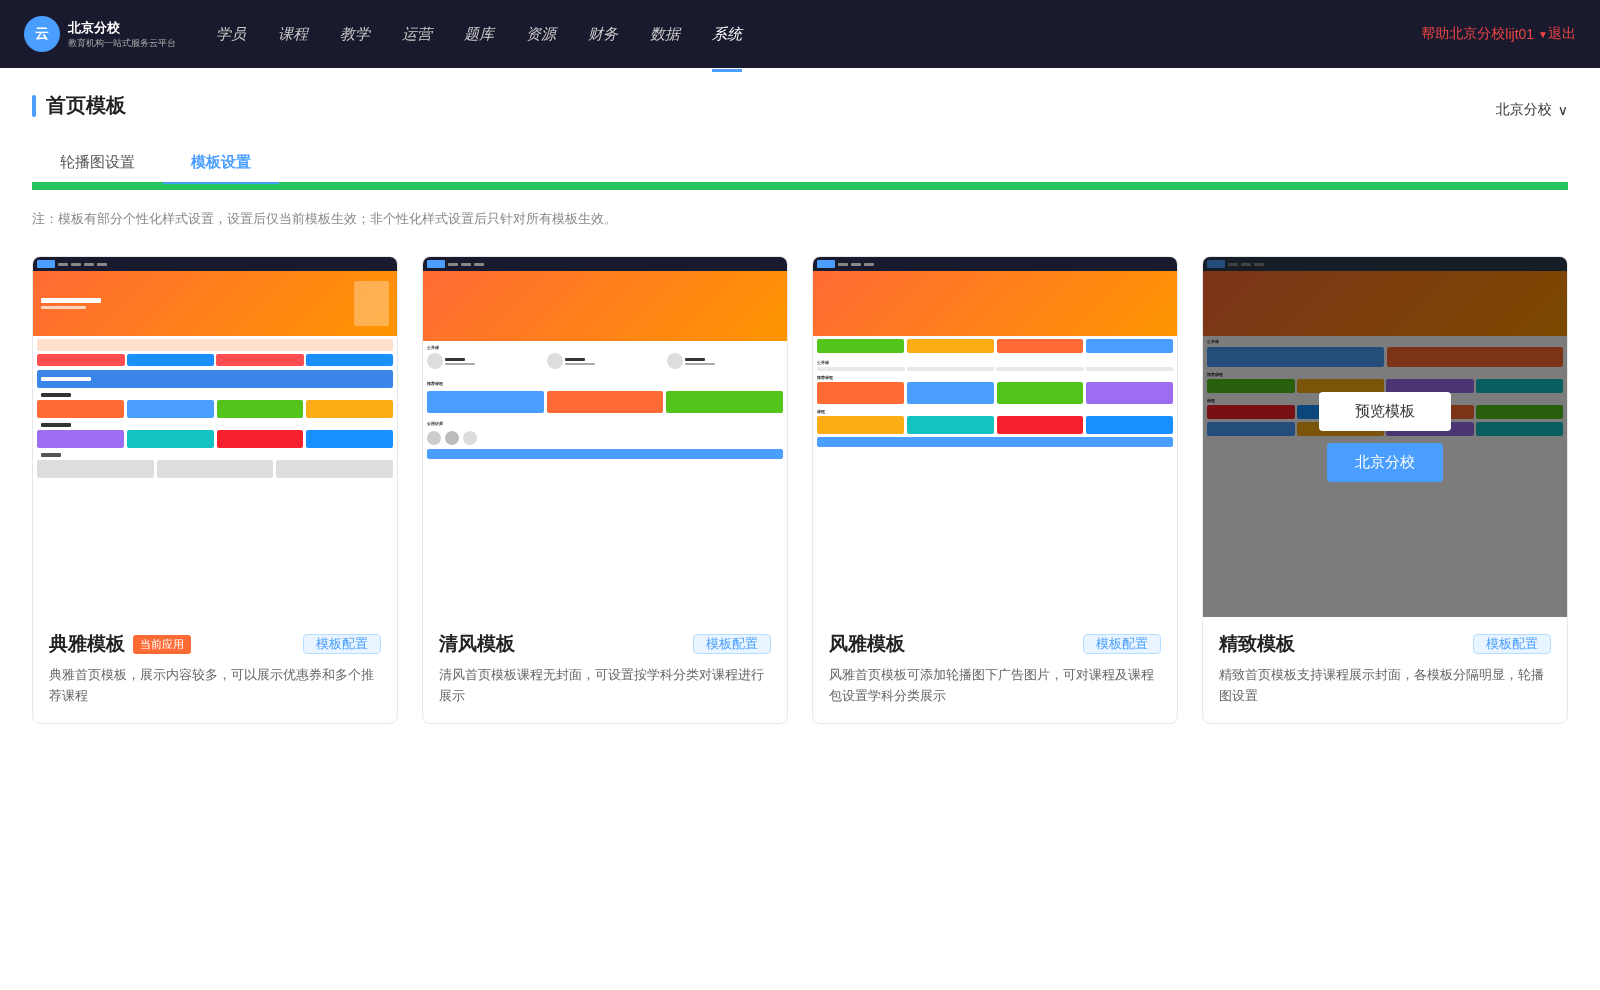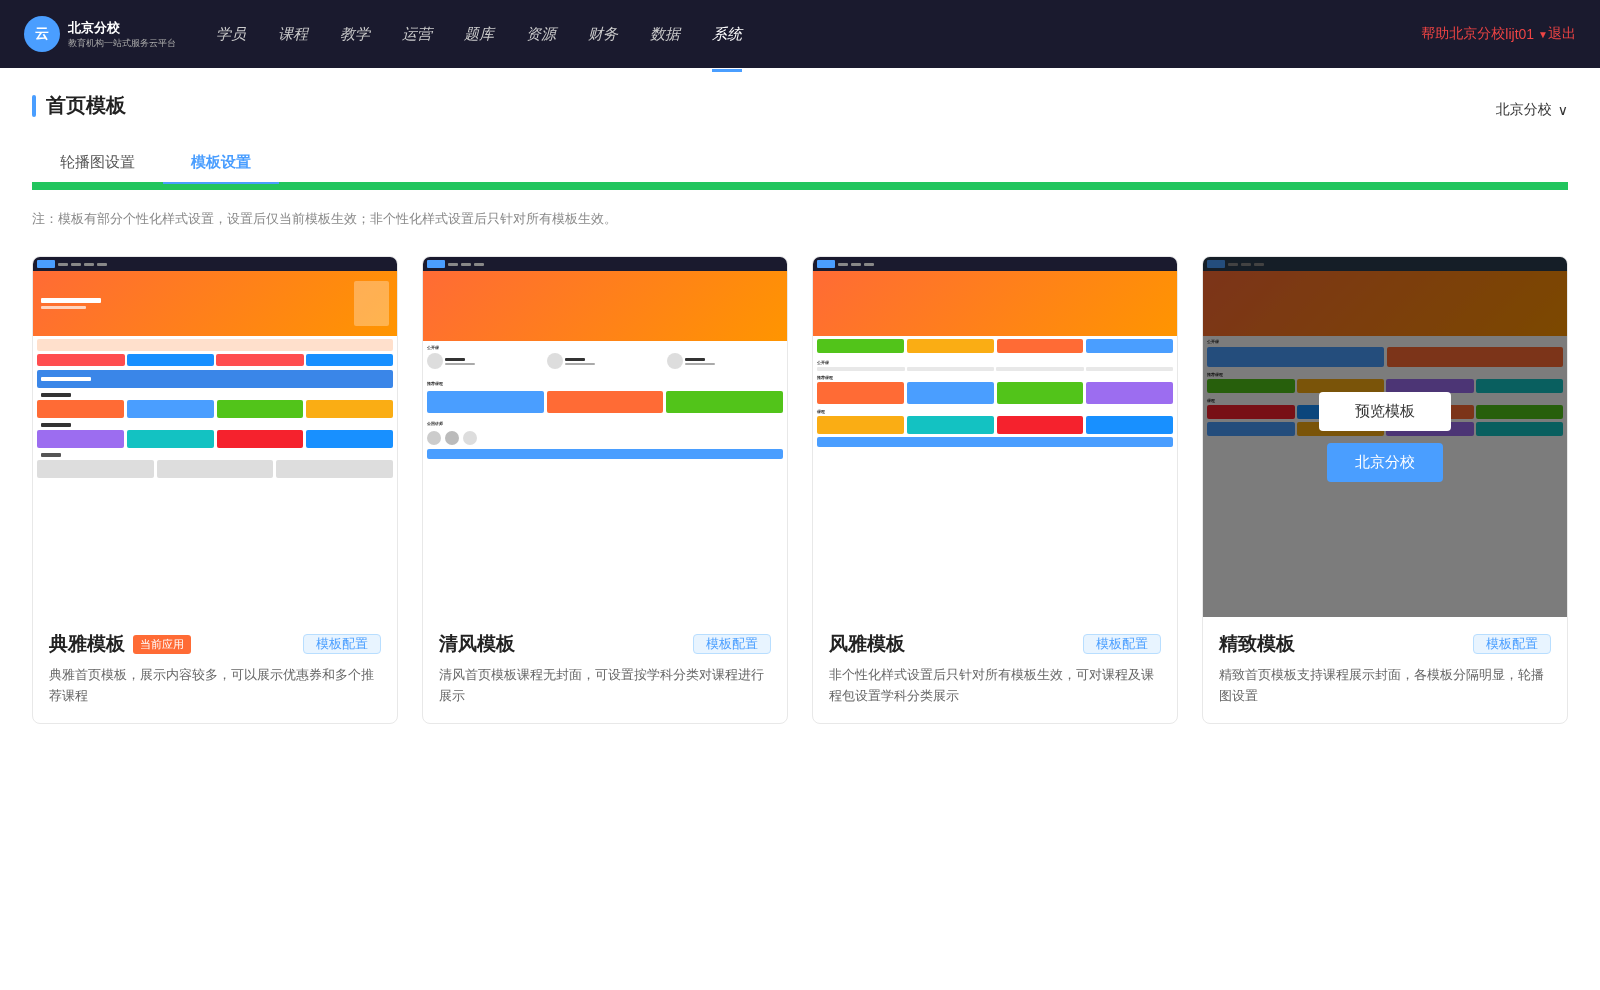--- a/index.html
+++ b/index.html
@@ -512,21 +512,21 @@
           <div style="background:#4a9eff;height:10px;margin:2px 4px;border-radius:2px;"></div>
         </div>
       </div>
       <div class="template-info">
         <div class="template-name-row">
           <div class="template-name-left">
             <span class="template-name">风雅模板</span>
           </div>
           <button class="btn-config">模板配置</button>
         </div>
-        <p class="template-desc">非个性化样式设置后只针对所有模板生效，可对课程及课程包设置学科分类展示</p>
+        <p class="template-desc">风雅首页模板可添加轮播图下广告图片，可对课程及课程包设置学科分类展示</p>
       </div>
     </div>
 
     <div class="template-card">
       <div class="template-preview active-overlay">
         <div class="mock-site" style="filter:brightness(0.7);">
           <div class="mock-header" style="background:#2c3e50;">
             <div class="mock-logo"></div>
             <div class="mock-nav">
               <div class="mock-nav-item"></div>

